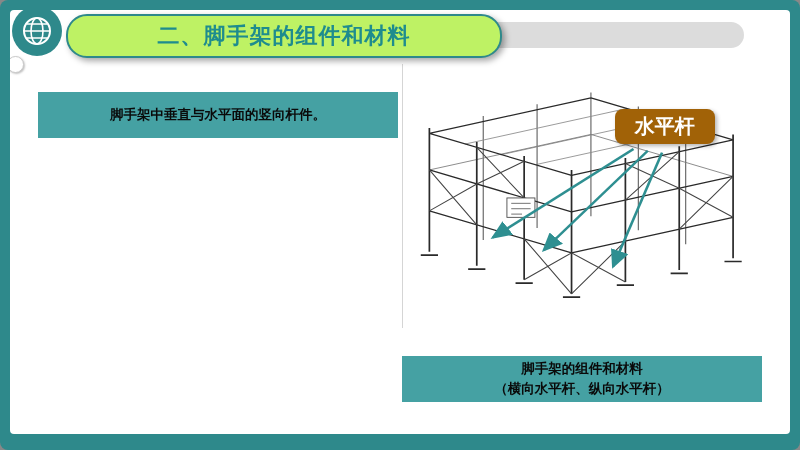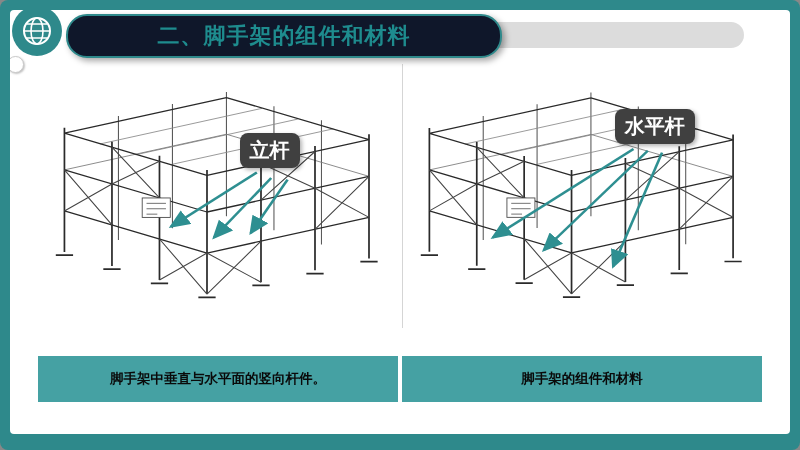--- a/index.html
+++ b/index.html
@@ -37,21 +37,21 @@
   }
   .title-strip{
     position:absolute;left:62px;top:12px;
     width:672px;height:26px;
     background:#dcdcdc;border-radius:13px;
     z-index:1;
   }
   .title-pill{
     position:absolute;left:56px;top:4px;
     width:432px;height:40px;
-    background:#0f172a;
+    background:#bef264;
     border:2px solid #2e898b;
     border-radius:21px;
     box-shadow:3px 3px 6px rgba(0,0,0,.35);
     display:flex;align-items:center;justify-content:center;
     z-index:2;
   }
   .title-pill span{
     font-size:22px;font-weight:bold;color:#1e8c8e;
     letter-spacing:1px;white-space:nowrap;
   }
@@ -61,23 +61,23 @@
     width:724px;height:338px;
   }
   .panels{display:flex;gap:4px;height:100%;}
   .panel{flex:1;display:flex;flex-direction:column;min-width:0;}
   .panel+.panel .drawing{border-left:1px solid #d5d5d5;}
   .drawing{position:relative;flex:1;background:#fff;}
   .scaffold-svg{position:absolute;left:2%;top:5%;width:96%;height:90%;}
   .overlay{position:absolute;inset:0;width:100%;height:100%;}
   .callout{
     position:absolute;
-    background:#404040;color:#fff;
+    background:#a16207;color:#fff;
     font-weight:bold;font-size:20px;
-    padding:4px 10px;border-radius:8px;
+    padding:4px 20px;border-radius:8px;
     box-shadow:2px 2px 4px rgba(0,0,0,.3);
     white-space:nowrap;
     z-index:5;
   }
   .callout-left{left:56%;top:26%;}
   .callout-right{left:59%;top:17%;}
   .caption{
     height:46px;background:#45a1a3;
     display:flex;flex-direction:column;
     align-items:center;justify-content:center;
@@ -130,33 +130,20 @@
     <div class="deco-dot"></div>
     <div class="title-strip"></div>
     <div class="title-pill">
       <span>二、脚手架的组件和材料</span>
     </div>
 
     <div class="content">
       <div class="panels">
 
         <div class="panel">
-          <div class="drawing">
-            <svg class="scaffold-svg">
-              <use href="#scaffold"></use>
-            </svg>
-            <svg class="overlay" viewBox="0 0 352 292" preserveAspectRatio="none">
-              <path d="M214 120L130 180" stroke="#2e8f91" stroke-width="2.6" fill="none" marker-end="url(#ah)"></path>
-              <path d="M228 126L172 192" stroke="#2e8f91" stroke-width="2.6" fill="none" marker-end="url(#ah)"></path>
-              <path d="M244 128L208 187" stroke="#2e8f91" stroke-width="2.6" fill="none" marker-end="url(#ah)"></path>
-            </svg>
-            <div class="callout callout-left">
-              <span>立杆</span>
-            </div>
-          </div>
           <div class="caption">
             <div>脚手架中垂直与水平面的竖向杆件。</div>
           </div>
         </div>
 
         <div class="panel">
           <div class="drawing">
             <svg class="scaffold-svg">
               <use href="#scaffold"></use>
             </svg>
@@ -164,19 +151,20 @@
               <path d="M226 94L88 192" stroke="#2e8f91" stroke-width="2.6" fill="none" marker-end="url(#ah)"></path>
               <path d="M240 96L138 206" stroke="#2e8f91" stroke-width="2.6" fill="none" marker-end="url(#ah)"></path>
               <path d="M254 98L206 224" stroke="#2e8f91" stroke-width="2.6" fill="none" marker-end="url(#ah)"></path>
             </svg>
             <div class="callout callout-right">
               <span>水平杆</span>
             </div>
           </div>
           <div class="caption">
             <div>脚手架的组件和材料</div>
+            <div>（横向水平杆、纵向水平杆）</div>
           </div>
         </div>
 
       </div>
     </div>
   </div>
 </div>
 
 </body></html>

